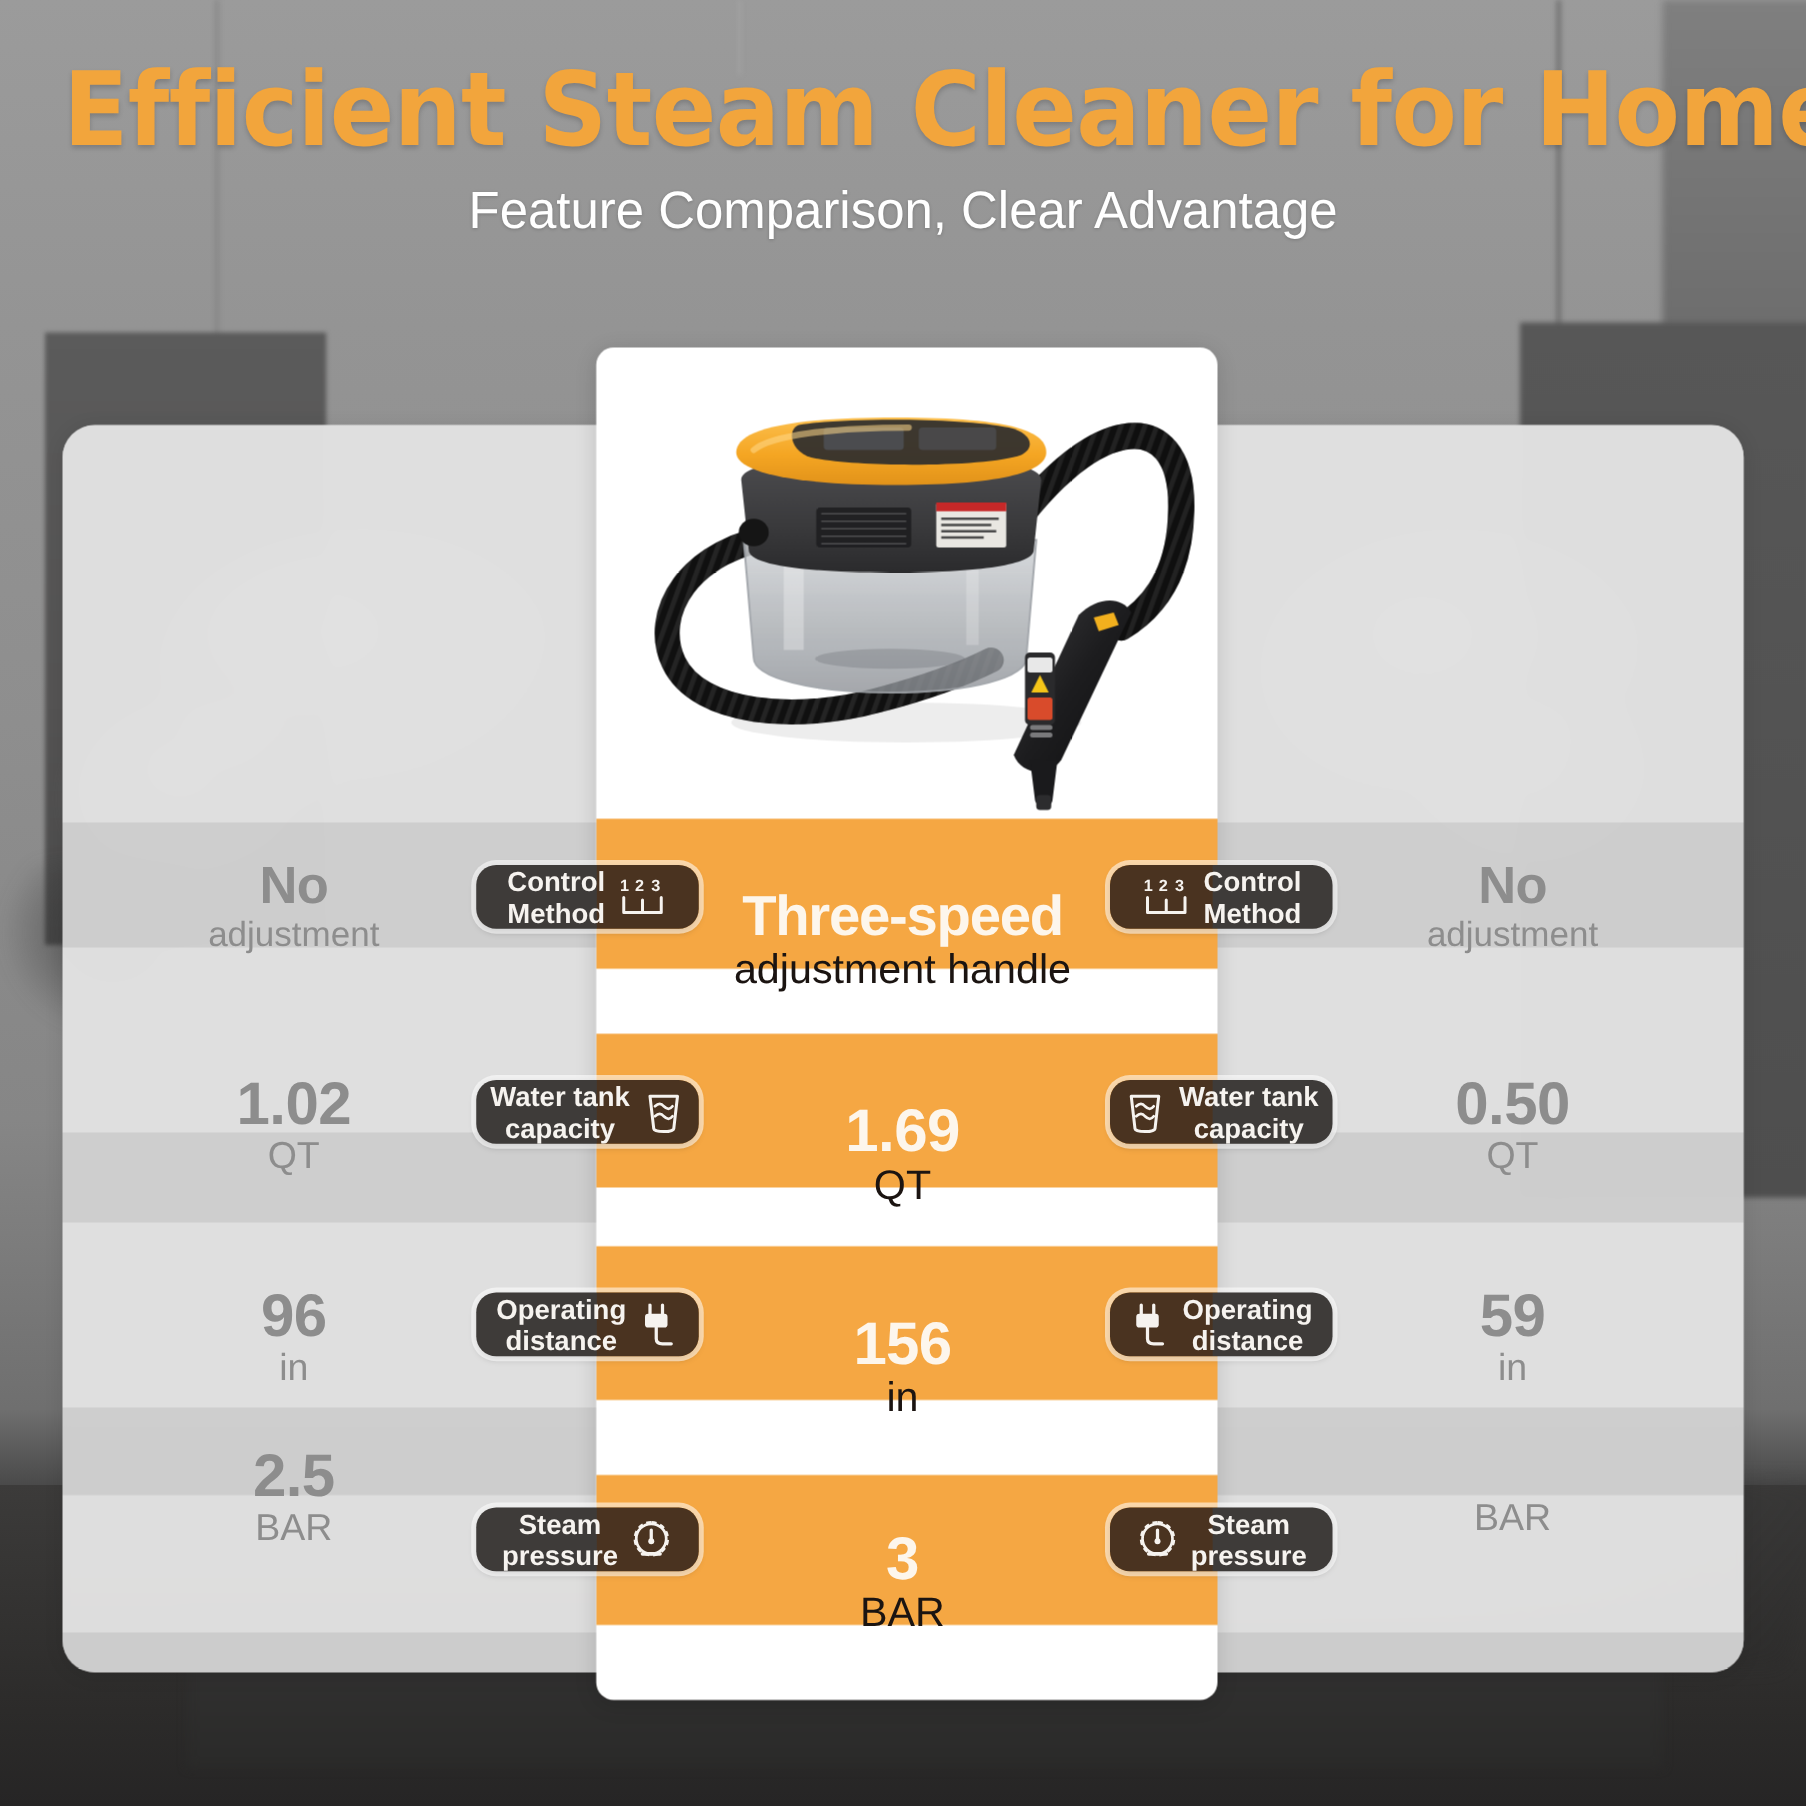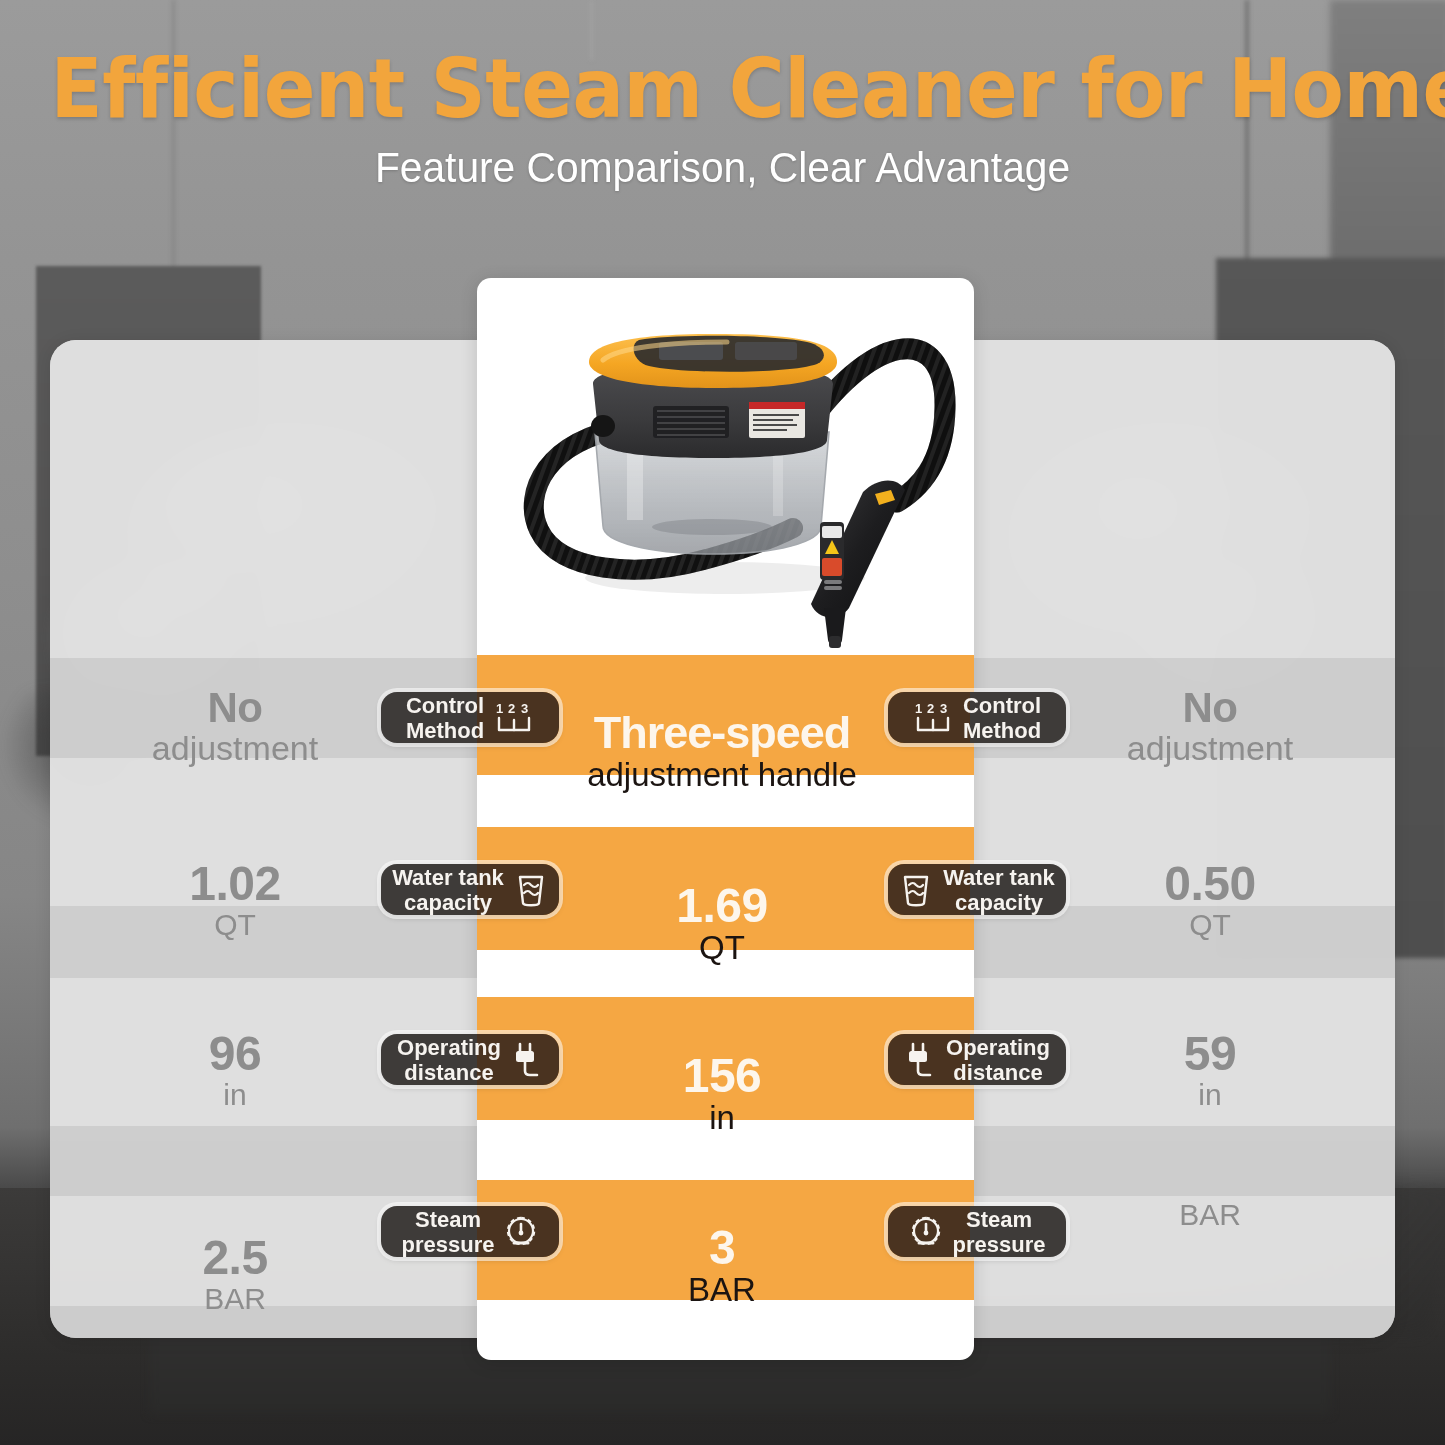--- a/index.html
+++ b/index.html
@@ -160,21 +160,21 @@
     text-align:center;
   }
   .outer-val .unit {
     display:block;
     font-size:30px;
     font-weight:400;
     line-height:34px;
     margin-top:-2px;
   }
   .outer-val.two-line .num { font-size:42px; line-height:46px; }
-  .outer-val.two-line .unit { font-size:34px; line-height:38px;text-align:center; }
+  .outer-val.two-line .unit { font-size:28px; line-height:38px;text-align:center; }
   .outer-val.L { left:110px; }
   .outer-val.R { left:1085px; }
 
   
   .center-val {
     position:absolute;
     width:300px;
     left:572px;
     text-align:center;
     font-family:"Liberation Sans", sans-serif;
@@ -479,21 +479,21 @@
     </span>
     <span class="ptext">
       <span>Operating</span><br><span>distance</span>
     </span>
   </div>
   <div class="outer-val R" style="top:1028px;">
     <span class="num">59</span>
     <span class="unit">in</span>
   </div>
 
-  <div class="outer-val L" style="top:1232px;">
+  <div class="outer-val L" style="top:1156px;">
     <span class="num">2.5</span>
     <span class="unit">BAR</span>
   </div>
   <div class="pill left" style="top:1206px;">
     <span class="ptext">
       <span>Steam</span><br><span>pressure</span>
     </span>
     <span class="picon">
       <svg width="34" height="36" viewBox="0 0 34 36">
           <path d="M17,4 a13,13 0 1,0 0.1,0" stroke="#f6f3ef" stroke-width="2.4" fill="none" stroke-dasharray="4 3"></path>

